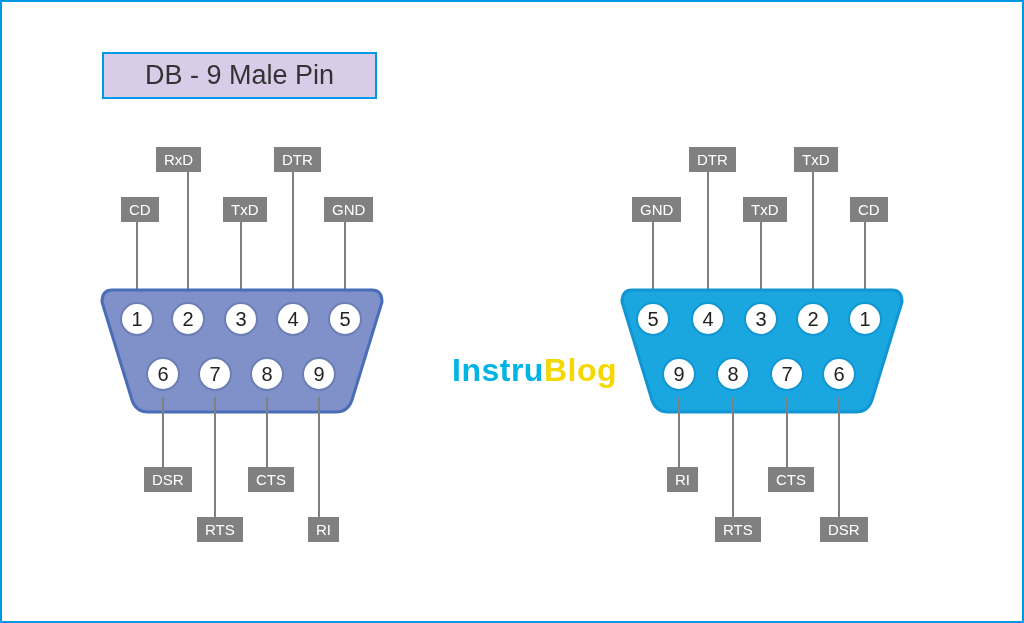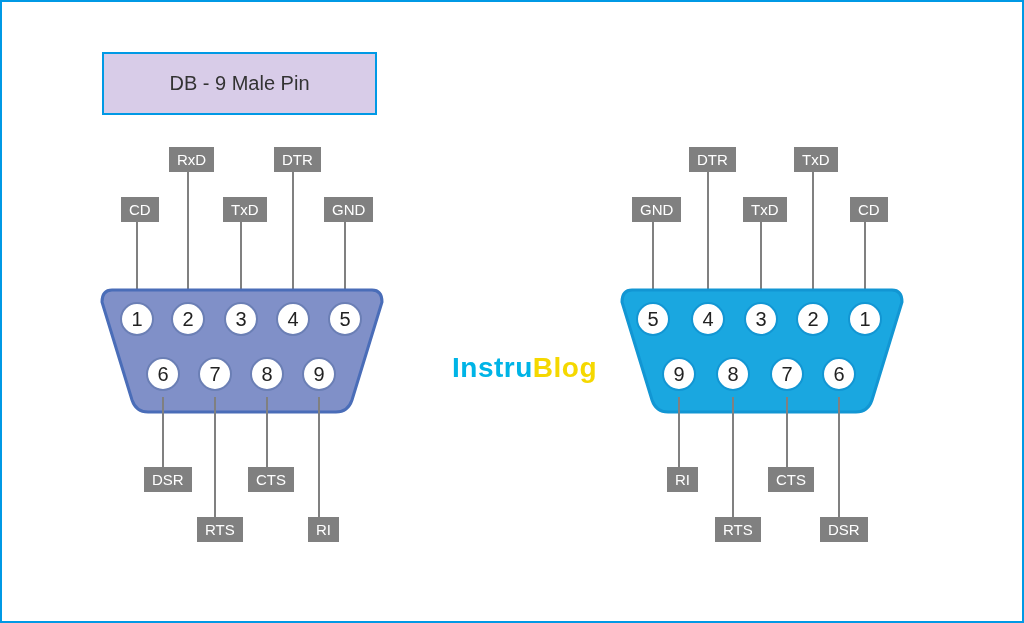--- a/index.html
+++ b/index.html
@@ -1,41 +1,41 @@
 <!DOCTYPE html>
 <html><head>
 <meta charset="utf-8">
 <style>
 * { box-sizing: border-box; margin: 0; padding: 0; }
 body { font-family: Arial, sans-serif; background: #fff; }
 .frame { width: 1024px; height: 623px; border: 2px solid #0099e5; position: relative; background: #fff; }
-.title-box { position: absolute; background: #d8cce8; border: 2px solid #0099e5; padding: 18px 24px; font-size: 20px; color: #333; text-align: center; }
+.title-box { position: absolute; background: #d8cce8; border: 2px solid #0099e5; padding: 6px 24px; font-size: 27px; color: #333; text-align: center; }
 .label-box { position: absolute; background: #808080; color: #fff; padding: 4px 8px; font-size: 15px; text-align: center; }
 .lead { position: absolute; background: #808080; width: 2px; }
 .connector { position: absolute; }
 .trap-path { stroke-width: 2; }
 .pin { position: absolute; width: 34px; height: 34px; border-radius: 50%; background: #fff; display: flex; align-items: center; justify-content: center; font-size: 20px; color: #222; }
 .male-pin { border: 2px solid #6b7fb5; }
 .female-pin { border: 2px solid #1296d3; }
-.logo { position: absolute; font-weight: bold; font-size: 28px; letter-spacing: 0.5px; }
+.logo { position: absolute; font-weight: bold; font-size: 32px; letter-spacing: 0.5px; }
 .logo .p1 { color: #00b4e6; }
 .logo .p2 { color: #f5d800; }
 </style>
 </head>
 <body>
 
 <div class="frame">
 
   <div class="title-box" style="left:100px; top:50px; width:275px;">DB - 9 Male Pin</div>
 
   <div class="logo" style="left:450px; top:350px;">
     <span class="p1">Instru</span><span class="p2">Blog</span>
   </div>
 
-  <div class="label-box" style="left:167px; top:145px;">RxD</div>
+  <div class="label-box" style="left:154px; top:145px;">RxD</div>
   <div class="label-box" style="left:272px; top:145px;">DTR</div>
 
   <div class="label-box" style="left:119px; top:195px;">CD</div>
   <div class="label-box" style="left:221px; top:195px;">TxD</div>
   <div class="label-box" style="left:322px; top:195px;">GND</div>
 
   <div class="lead" style="left:134px; top:220px; height:72px;"></div>
   <div class="lead" style="left:185px; top:170px; height:122px;"></div>
   <div class="lead" style="left:238px; top:220px; height:72px;"></div>
   <div class="lead" style="left:290px; top:170px; height:122px;"></div>

